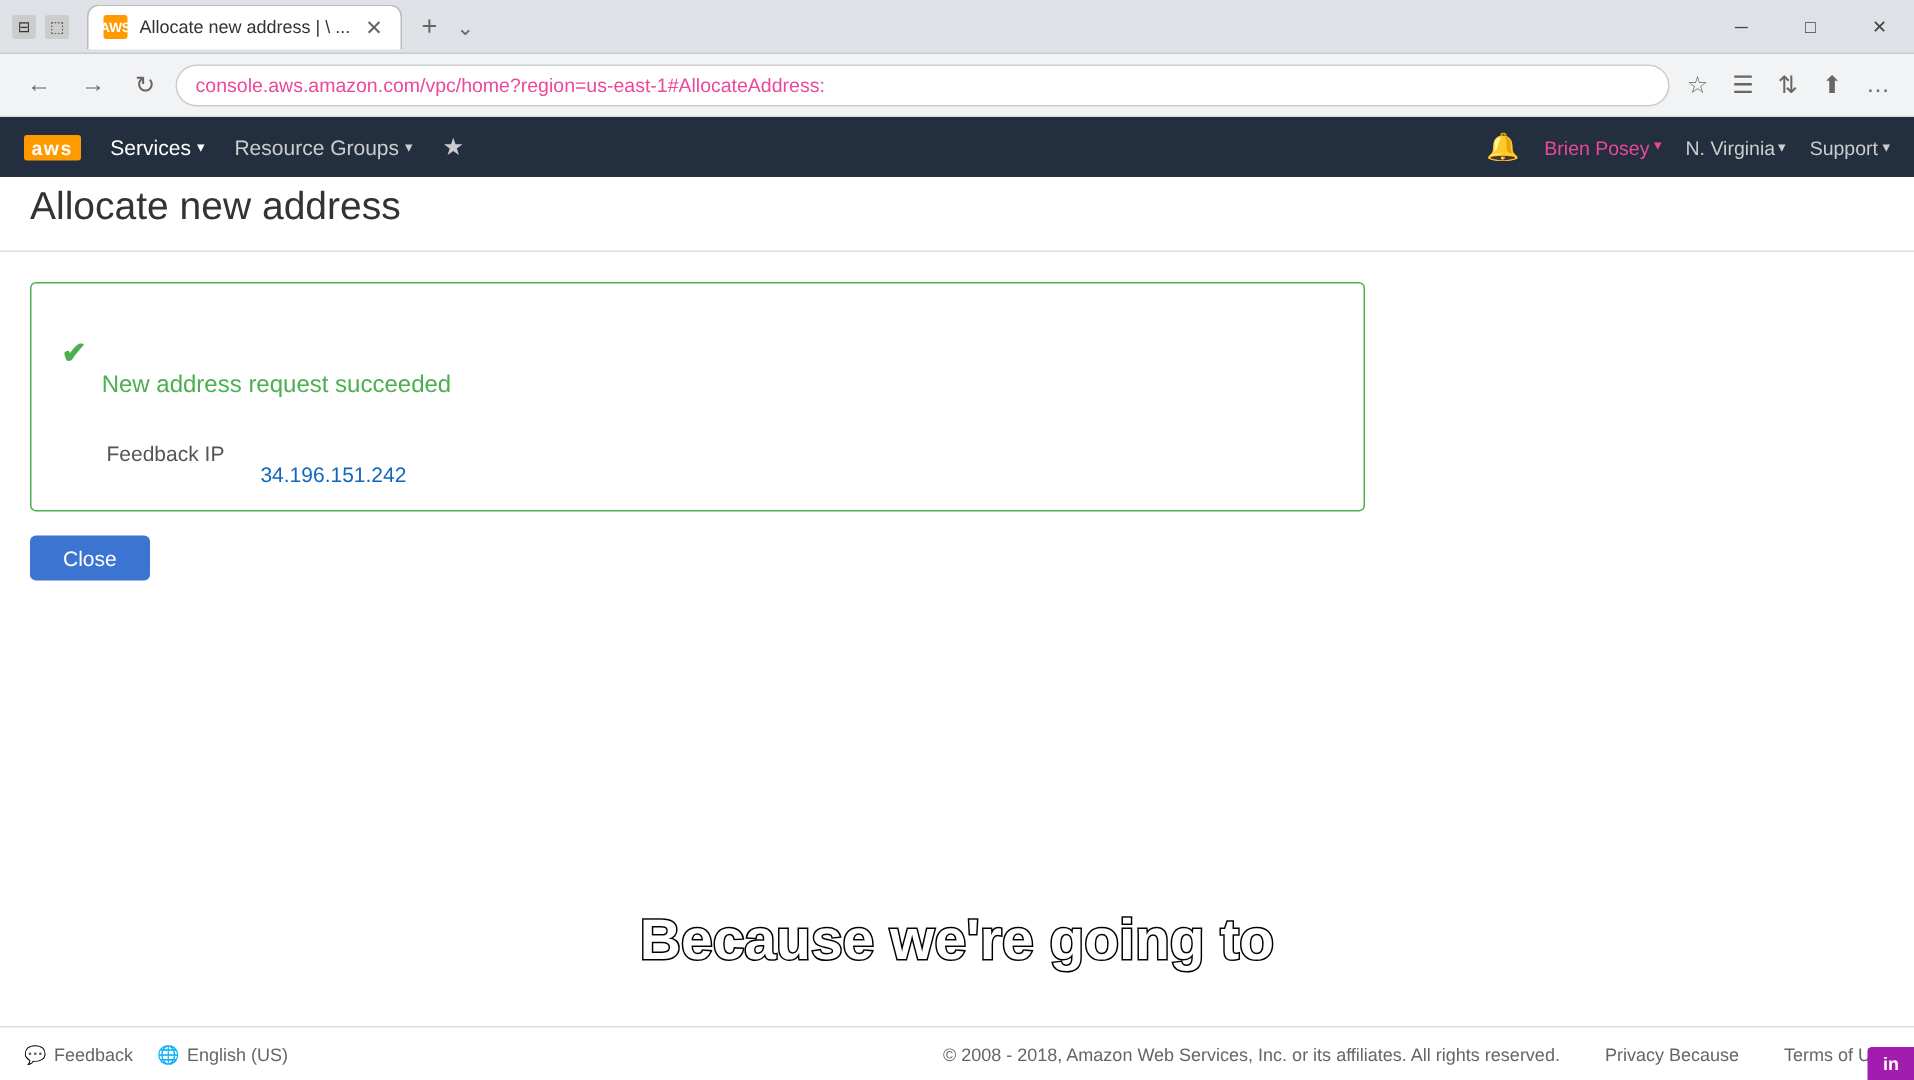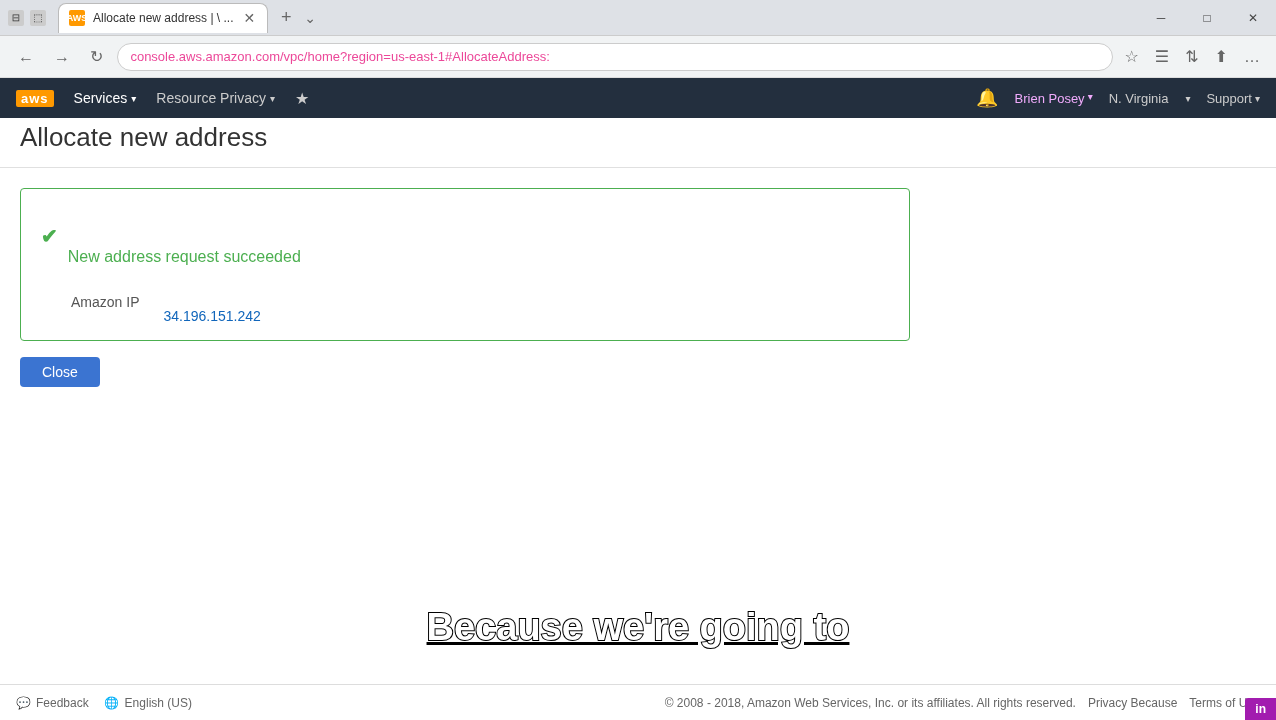--- a/index.html
+++ b/index.html
@@ -51,32 +51,32 @@
 <div style="background:#232f3e; color:#fff; height:40px; display:flex; align-items:center; padding:0 16px; justify-content:space-between;">
   <div style="display:flex; align-items:center; gap:20px;">
     <div style="display:flex; flex-direction:column; align-items:center; cursor:pointer;">
       <div style="background:#ff9900; color:#fff; font-weight:900; font-size:13px; padding:1px 5px; border-radius:2px; letter-spacing:1px;">aws</div>
     </div>
     <div style="color:#fff; font-size:14px; cursor:pointer; display:flex; align-items:center; gap:4px;">
       <span>Services</span>
       <span style="font-size:10px;">▾</span>
     </div>
     <div style="color:#ccc; font-size:14px; cursor:pointer; display:flex; align-items:center; gap:4px;">
-      <span>Resource Privacy</span>
+      <span>Resource Groups</span>
       <span style="font-size:10px;">▾</span>
     </div>
     <div style="color:#ccc; font-size:16px; cursor:pointer;">★</div>
   </div>
   <div style="display:flex; align-items:center; gap:16px;">
     <div style="color:#ccc; font-size:18px; cursor:pointer;">🔔</div>
-    <div style="color:#f0abfc; font-size:13px; cursor:pointer; display:flex; align-items:flex-start; gap:3px;">
+    <div style="color:#ec4899; font-size:13px; cursor:pointer; display:flex; align-items:flex-start; gap:3px;">
       <span>Brien Posey</span>
       <span style="font-size:10px;">▾</span>
     </div>
-    <div style="color:#ccc; font-size:13px; cursor:pointer; display:flex; align-items:center; gap:17px;">
+    <div style="color:#ccc; font-size:13px; cursor:pointer; display:flex; align-items:center; gap:2px;">
       <span>N. Virginia</span>
       <span style="font-size:10px;">▾</span>
     </div>
     <div style="color:#ccc; font-size:13px; cursor:pointer; display:flex; align-items:center; gap:3px;">
       <span>Support</span>
       <span style="font-size:10px;">▾</span>
     </div>
   </div>
 </div>
 
@@ -88,45 +88,45 @@
   </div>
 
   <div style="padding:20px;">
 
     <div style="border:1px solid #4caf50; border-radius:4px; padding:16px 20px; max-width:890px; background:#fff;">
       <div style="display:flex; align-items:center; gap:10px; margin-bottom:14px;">
         <span style="color:#4caf50; font-size:20px; font-weight:bold;">✔</span>
         <span style="color:#4caf50; font-size:16px; font-weight:500;margin-top:43px;">New address request succeeded</span>
       </div>
       <div style="margin-left:30px; display:flex; align-items:center; gap:24px;">
-        <span style="color:#555; font-size:14px;">Amazon IP</span>
+        <span style="color:#555; font-size:14px;">Feedback IP</span>
         <a href="#" style="color:#1166bb; font-size:14px; text-decoration:none;margin-top:28px;">34.196.151.242</a>
       </div>
     </div>
 
     <div style="display:flex; max-width:890px; margin-top:16px;">
       <button style="background:#3b74d1; color:#fff; border:none; padding:7px 22px; border-radius:4px; font-size:14px; cursor:pointer;">Close</button>
     </div>
   </div>
 </div>
 
-<div style="position:absolute; bottom:68px; left:0; right:0; text-align:center; font-size:38px; font-weight:900; color:#fff; -webkit-text-stroke:2px #000; paint-order:stroke fill; line-height:1.3; pointer-events:none;text-decoration:underline;">
+<div style="position:absolute; bottom:68px; left:0; right:0; text-align:center; font-size:38px; font-weight:900; color:#fff; -webkit-text-stroke:2px #000; paint-order:stroke fill; line-height:1.3; pointer-events:none;">
   <div>Because we're going to</div>
 </div>
 
 <div style="position:absolute; bottom:0; left:0; right:0; background:#fff; border-top:1px solid #ddd; height:36px; display:flex; align-items:center; justify-content:space-between; padding:0 16px; font-size:12px; color:#666;">
   <div style="display:flex; align-items:center; gap:16px;">
     <div style="display:flex; align-items:center; gap:5px; cursor:pointer;">
       <span>💬</span>
       <span>Feedback</span>
     </div>
     <div style="display:flex; align-items:center; gap:5px; cursor:pointer;">
       <span>🌐</span>
       <span>English (US)</span>
     </div>
   </div>
-  <div style="display:flex; align-items:center; gap:12px;">
+  <div style="display:flex; align-items:center; gap:30px;">
     <span>© 2008 - 2018, Amazon Web Services, Inc. or its affiliates. All rights reserved.</span>
     <a href="#" style="color:#666; text-decoration:none;">Privacy Because</a>
     <a href="#" style="color:#666; text-decoration:none;">Terms of Use</a>
   </div>
   <div style="position:absolute; right:0; bottom:0; background:#a21caf; color:#fff; padding:4px 10px; font-size:12px; font-weight:bold; cursor:pointer; border-radius:3px 0 0 0;">in</div>
 </div>
 
 </body></html>

